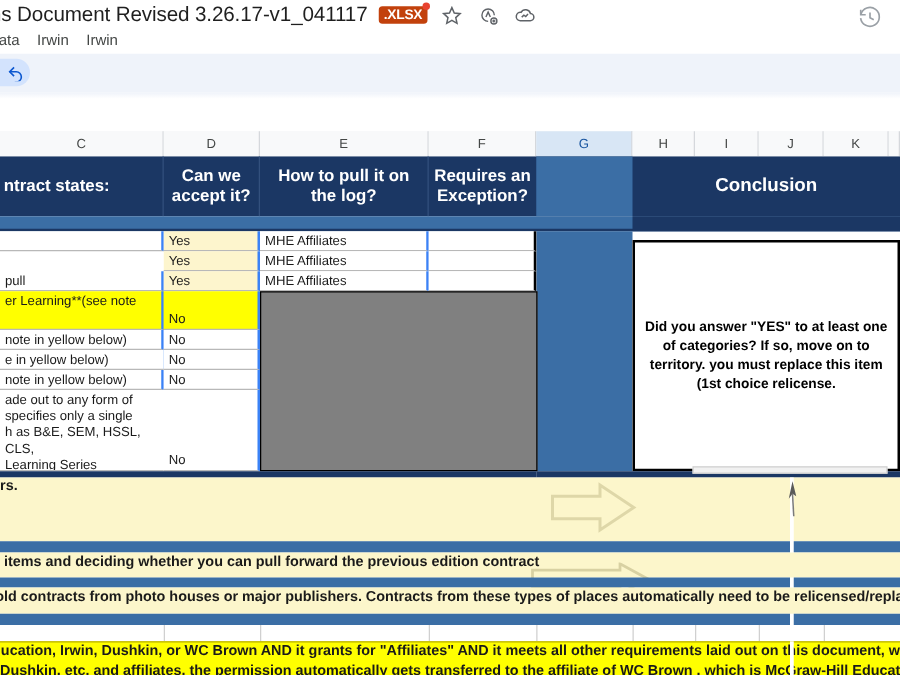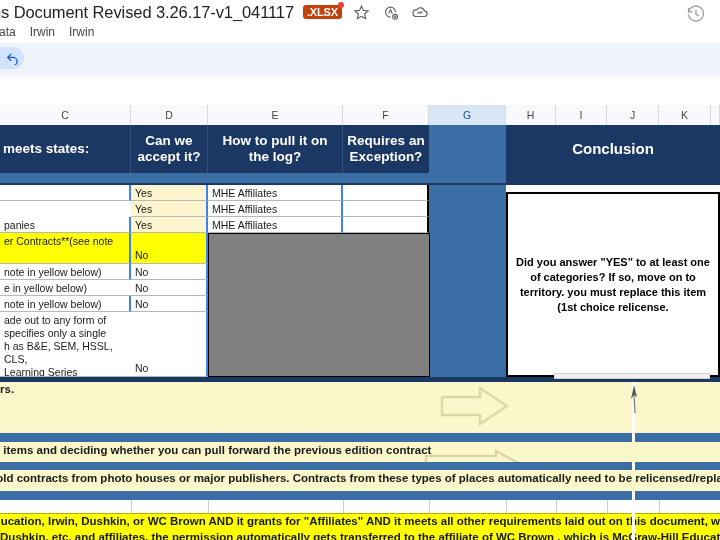--- a/index.html
+++ b/index.html
@@ -274,21 +274,21 @@
     <div class="colhdr" style="left:506px;width:50px;">H</div>
     <div class="colhdr" style="left:556px;width:51px;">I</div>
     <div class="colhdr" style="left:607px;width:52px;">J</div>
     <div class="colhdr" style="left:659px;width:52px;">K</div>
     <div class="colhdr" style="left:711px;width:9px;"></div>
   </div>
 
   <div class="sheet">
 
     <div class="hdr-band">
-      <div class="hdr-cell left" style="left:0px;width:131px;">meets states:</div>
+      <div class="hdr-cell left" style="left:0px;width:131px;">ntract states:</div>
       <div class="hdr-cell" style="left:131px;width:77px;">Can we accept it?</div>
       <div class="hdr-cell" style="left:208px;width:135px;">How to pull it on the log?</div>
       <div class="hdr-cell" style="left:506px;width:214px;font-size:15px;border-right:none;">Conclusion</div>
       <div class="hdr-cell" style="left:343px;width:86px;border-right:none;">Requires an Exception?</div>
 
       <div style="position:absolute;left:429px;top:0;width:77px;height:48px;background:#3b6ea5;"></div>
     </div>
 
     <div class="hdr-band-gap">
       <div class="navy-seg" style="left:506px;width:214px;"></div>
@@ -305,28 +305,28 @@
         <div class="cell" style="left:343px;width:86px;height:16px;border-right:2px solid #000;"></div>
       </div>
 
       <div class="trow" style="top:16px;height:16px;">
         <div class="cell cream" style="left:131px;width:77px;height:16px;">Yes</div>
         <div class="cell" style="left:208px;width:135px;height:16px;">MHE Affiliates</div>
         <div class="cell" style="left:343px;width:86px;height:16px;border-right:2px solid #000;"></div>
       </div>
 
       <div class="trow" style="top:32px;height:16px;">
-        <div class="cell" style="left:0px;width:131px;height:16px;">panies</div>
+        <div class="cell" style="left:0px;width:131px;height:16px;">pull</div>
         <div class="cell cream" style="left:131px;width:77px;height:16px;">Yes</div>
         <div class="cell" style="left:208px;width:135px;height:16px;">MHE Affiliates</div>
         <div class="cell" style="left:343px;width:86px;height:16px;border-right:2px solid #000;"></div>
       </div>
 
       <div class="trow" style="top:48px;height:31px;">
-        <div class="cell yellow" style="left:0px;width:131px;height:31px;">er Contracts**(see note</div>
+        <div class="cell yellow" style="left:0px;width:131px;height:31px;">er Learning**(see note</div>
         <div class="cell yellow bot" style="left:131px;width:77px;height:31px;padding-bottom:1px;">No</div>
       </div>
 
       <div class="trow" style="top:79px;height:16px;">
         <div class="cell" style="left:0px;width:131px;height:16px;"> note in yellow below)</div>
         <div class="cell" style="left:131px;width:77px;height:16px;">No</div>
       </div>
 
       <div class="trow" style="top:95px;height:16px;">
         <div class="cell" style="left:0px;width:133px;height:16px;">e in yellow below)</div>

